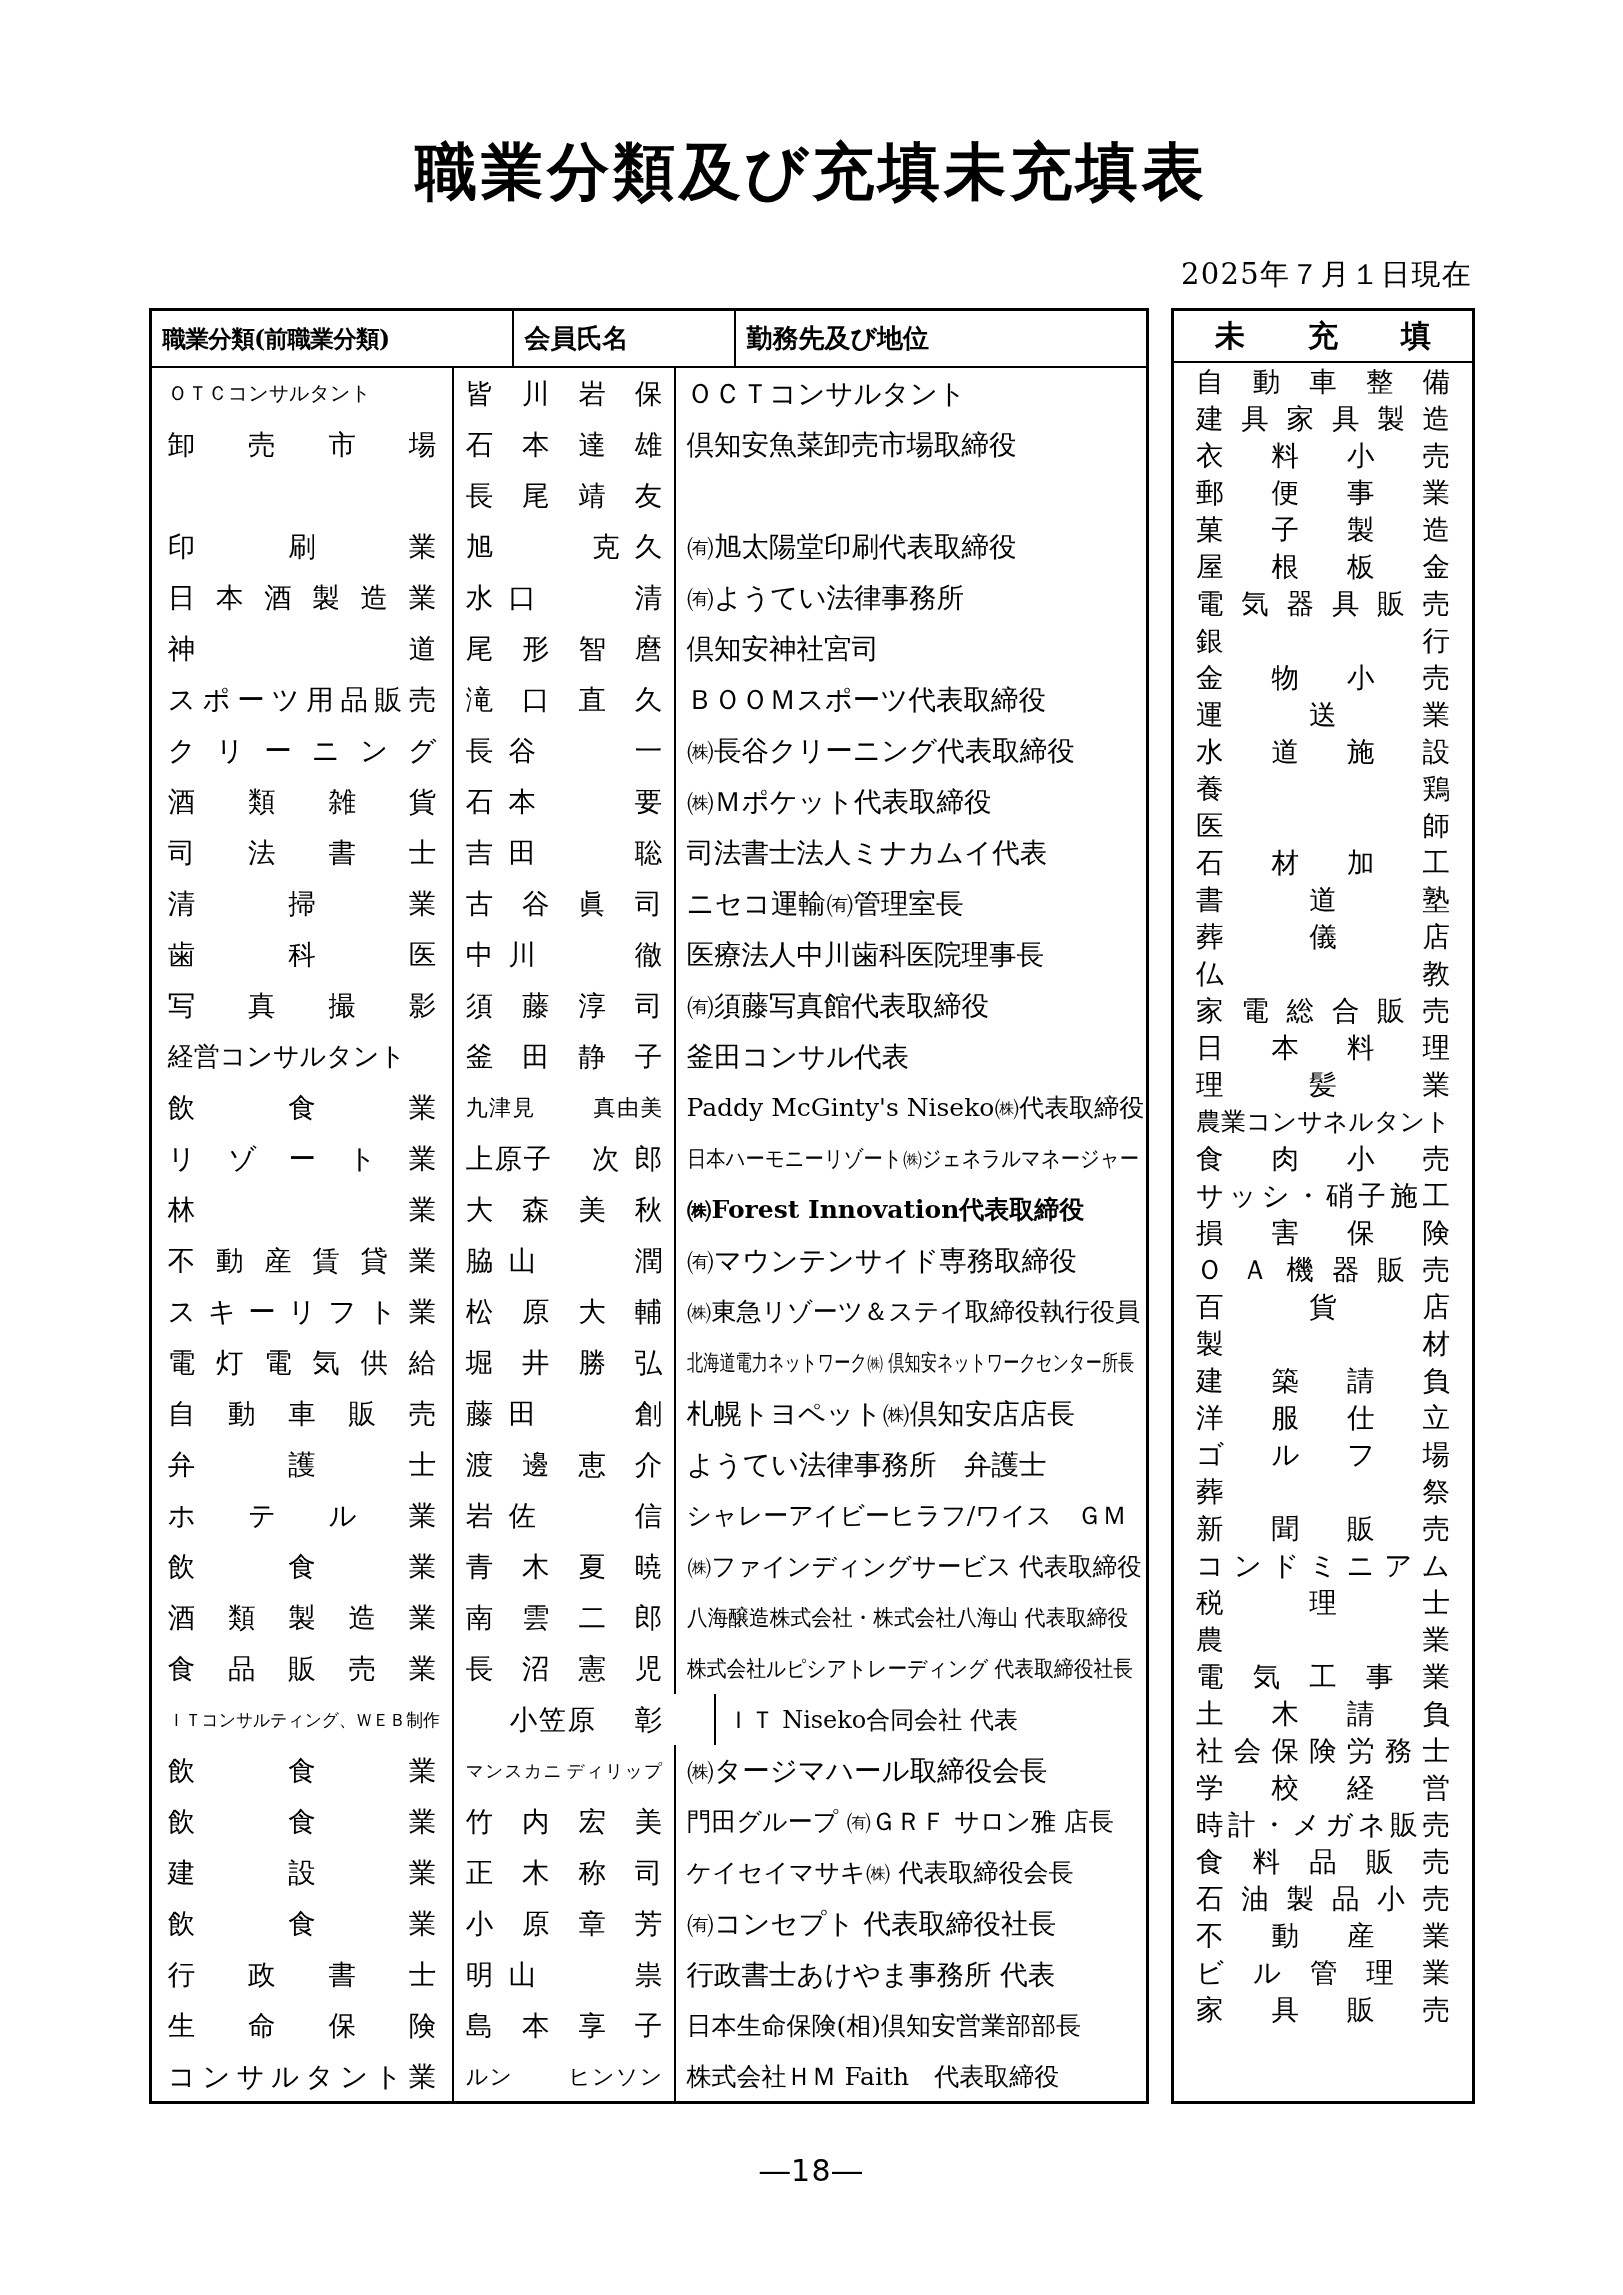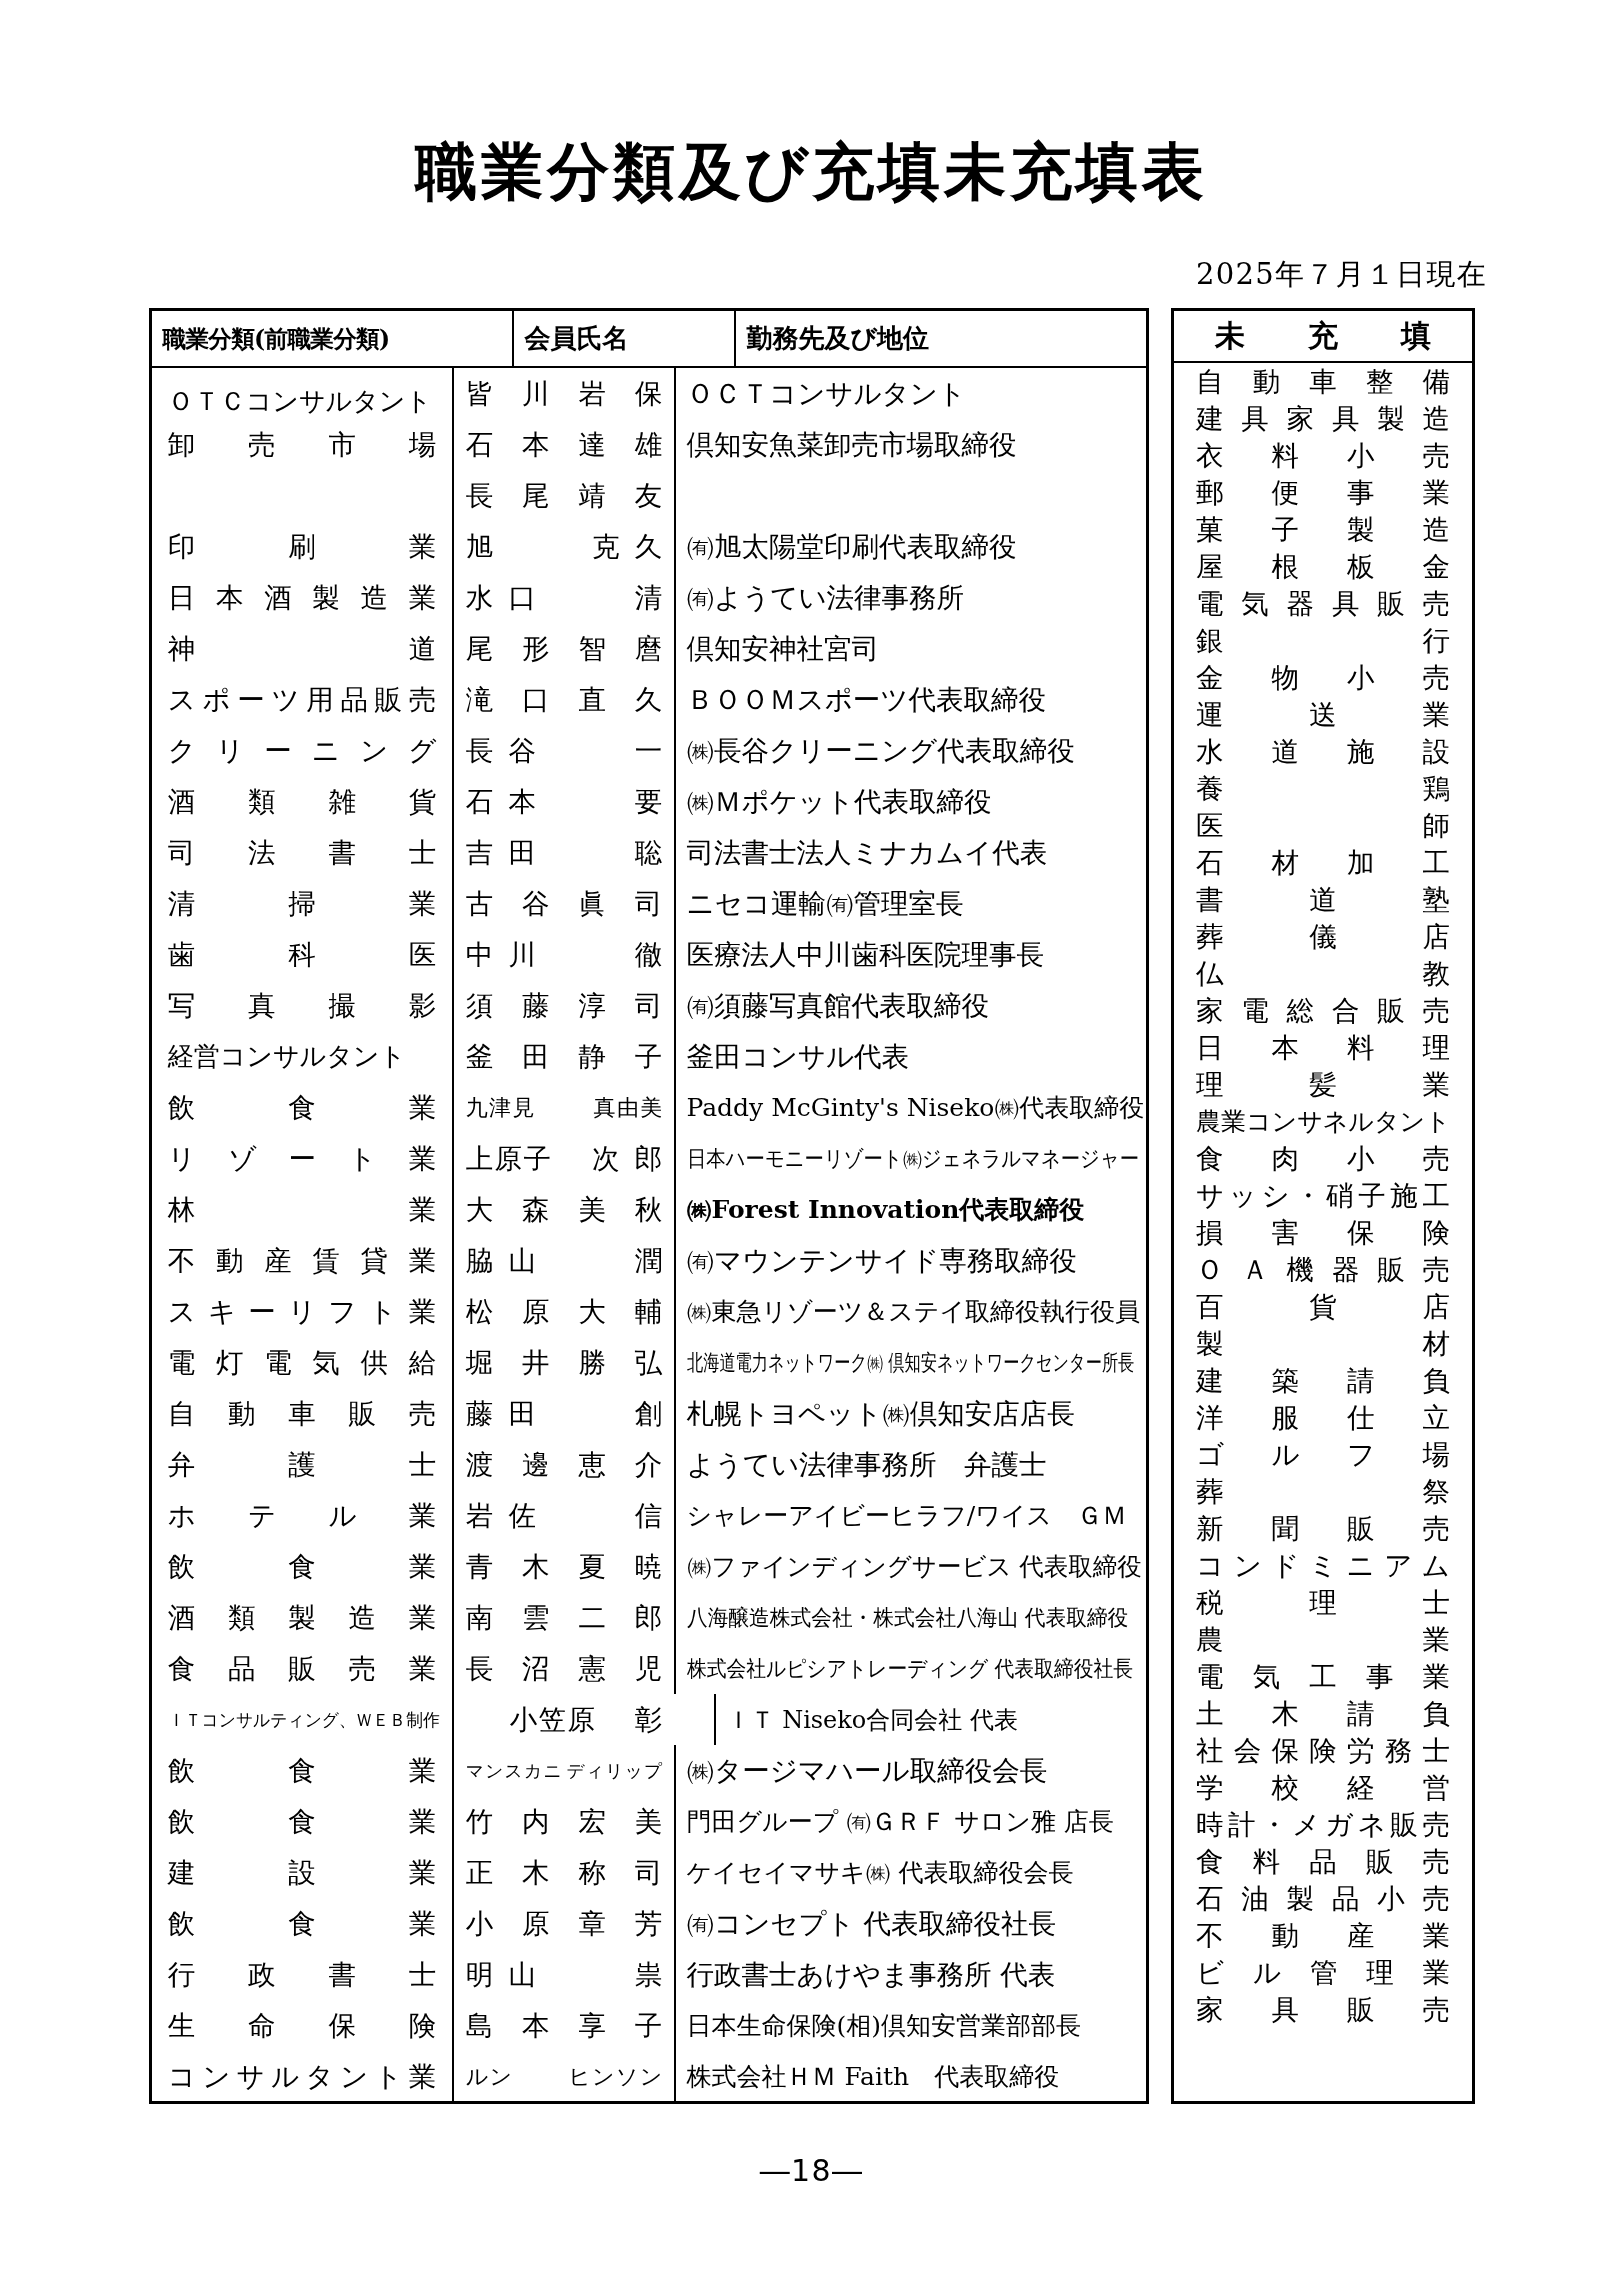--- a/index.html
+++ b/index.html
@@ -11,21 +11,21 @@
     font-family:"DejaVu Serif","Liberation Serif",serif;
     overflow:hidden;
   }
   .title{
     position:absolute;top:130px;left:0;width:100%;
     text-align:center;
     font-size:62px;font-weight:900;letter-spacing:3.9px;
     white-space:nowrap;
   }
   .date-note{
-    position:absolute;top:255px;right:136px;
+    position:absolute;top:255px;right:151px;
     font-size:29px;letter-spacing:1.3px;
   }
   
   .mtable{
     position:absolute;left:149px;top:308px;
     width:1000px;height:1796px;
     border:3.3px solid #000;box-sizing:border-box;
     display:flex;flex-direction:column;
   }
   .mhead{display:flex;height:55px;flex:none;border-bottom:2.6px solid #000;}
@@ -81,21 +81,21 @@
   <div class="date-note">2025年７月１日現在</div>
 
   <div class="mtable">
     <div class="mhead">
       <div class="hc h-occ col-occ">職業分類(前職業分類)</div>
       <div class="hc col-name">会員氏名</div>
       <div class="hc col-work">勤務先及び地位</div>
     </div>
     <div class="mbody" id="m-body">
         <div class="mrow">
-          <div class="cell occ" style="font-size: 26px; align-items: flex-end;">
+          <div class="cell occ" style="font-size: 20px;">
             <span>ＯＴＣコンサルタント</span>
           </div>
           <div class="cell name dist">
             <span>皆</span>
             <span>川</span>
             <span>岩</span>
             <span>保</span>
           </div>
           <div class="cell work" style="font-size: 27.5px;">
             <span style="white-space: nowrap;">ＯＣＴコンサルタント</span>

